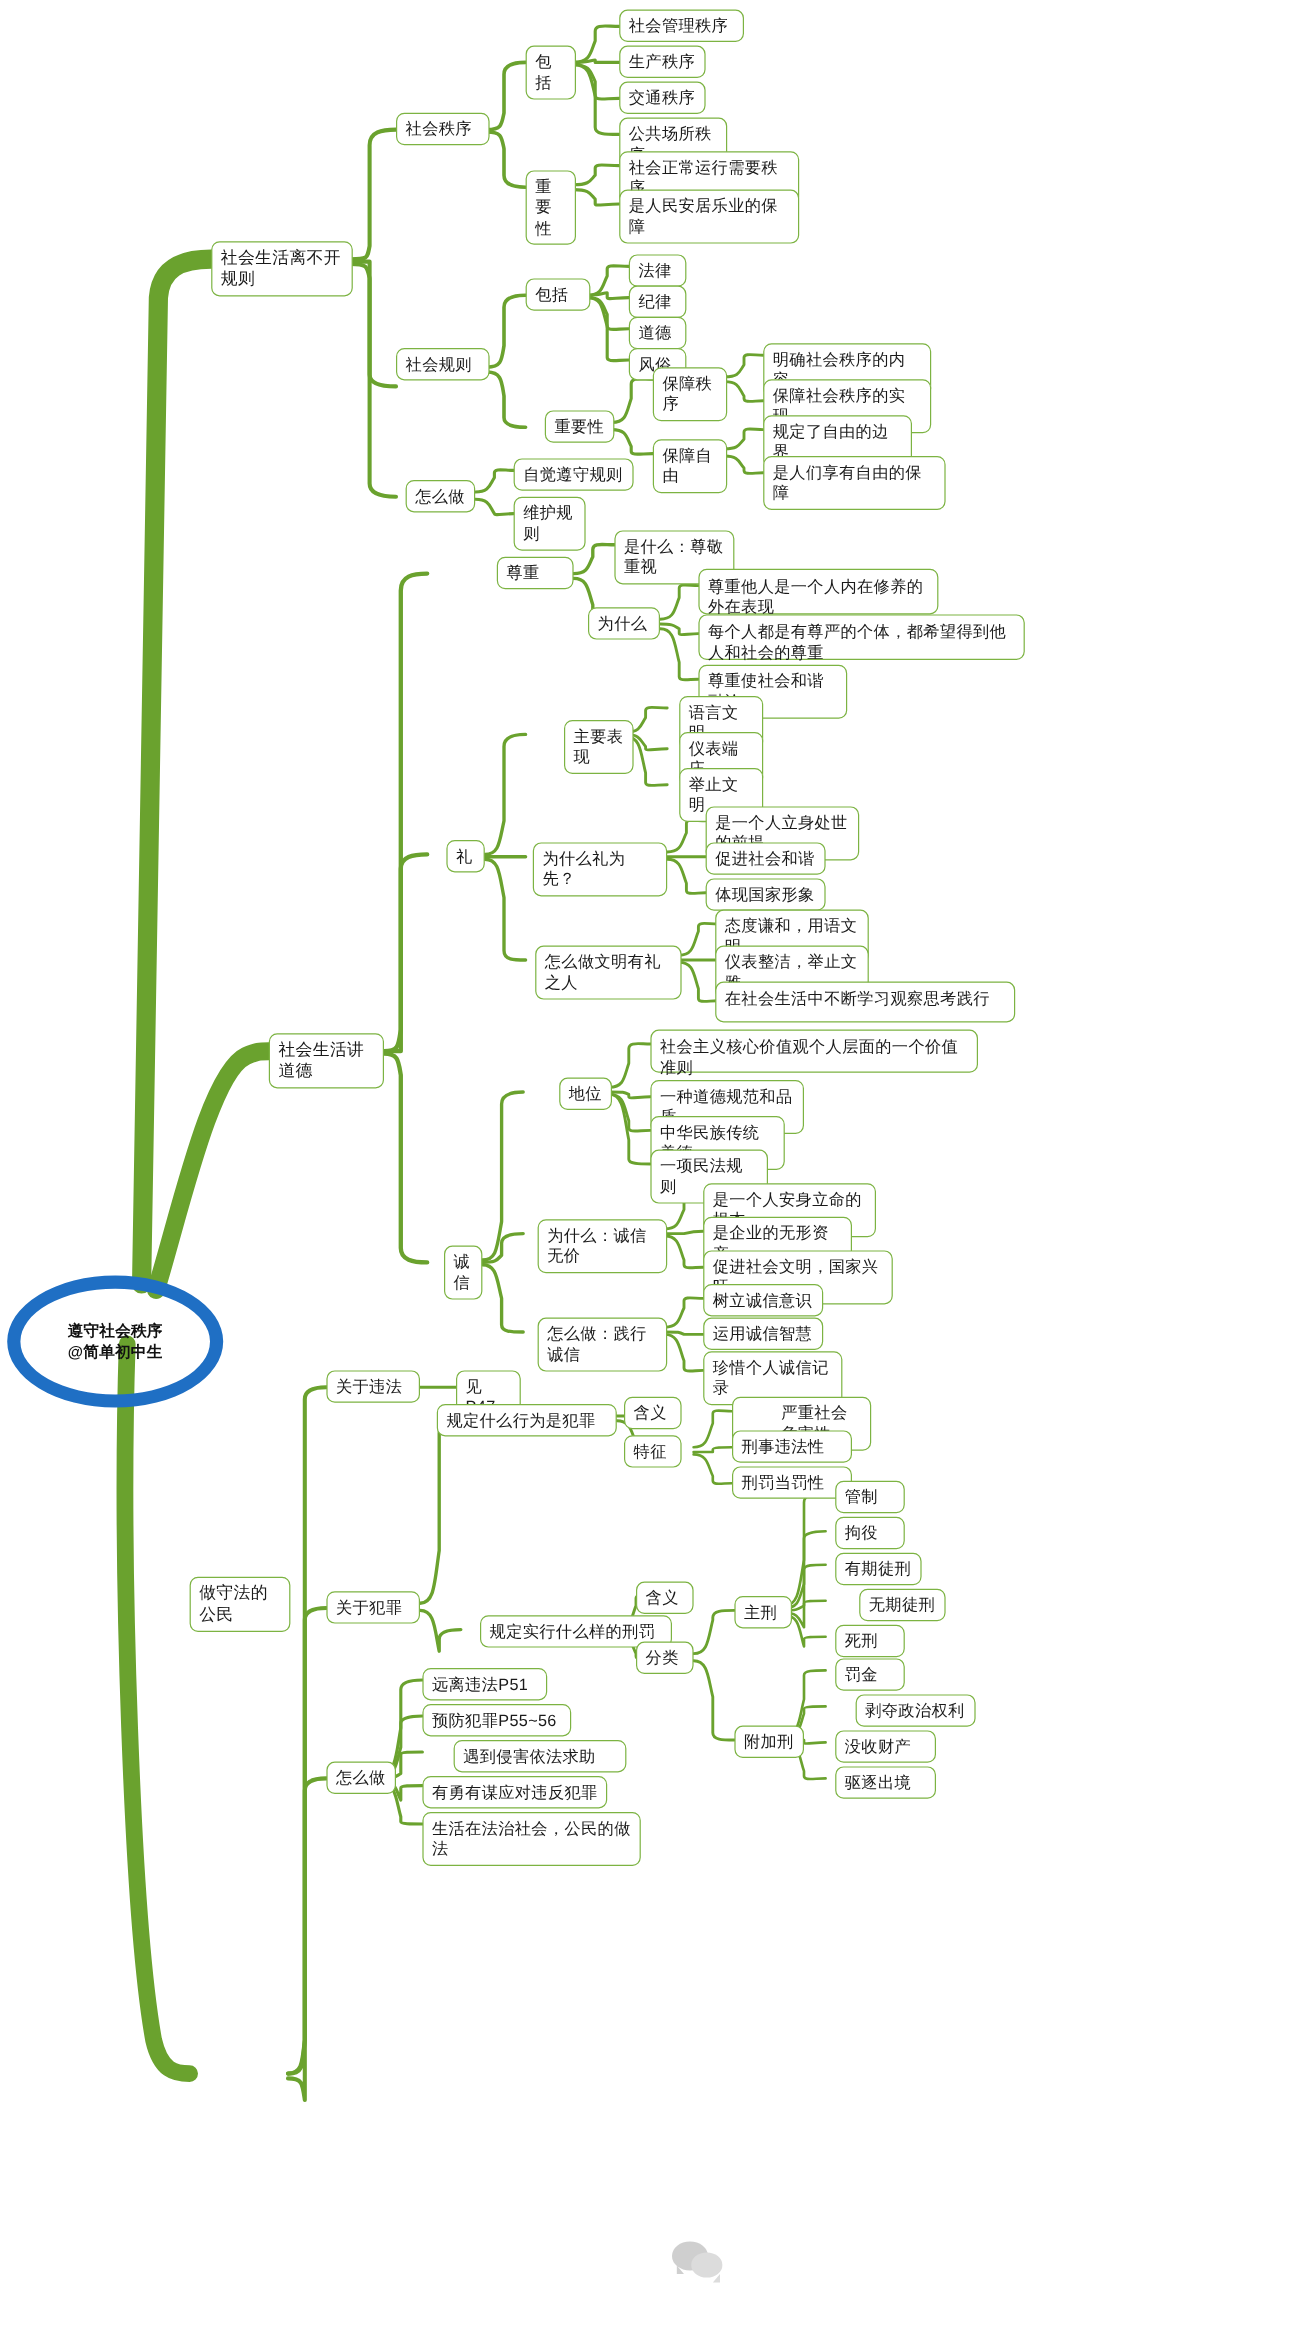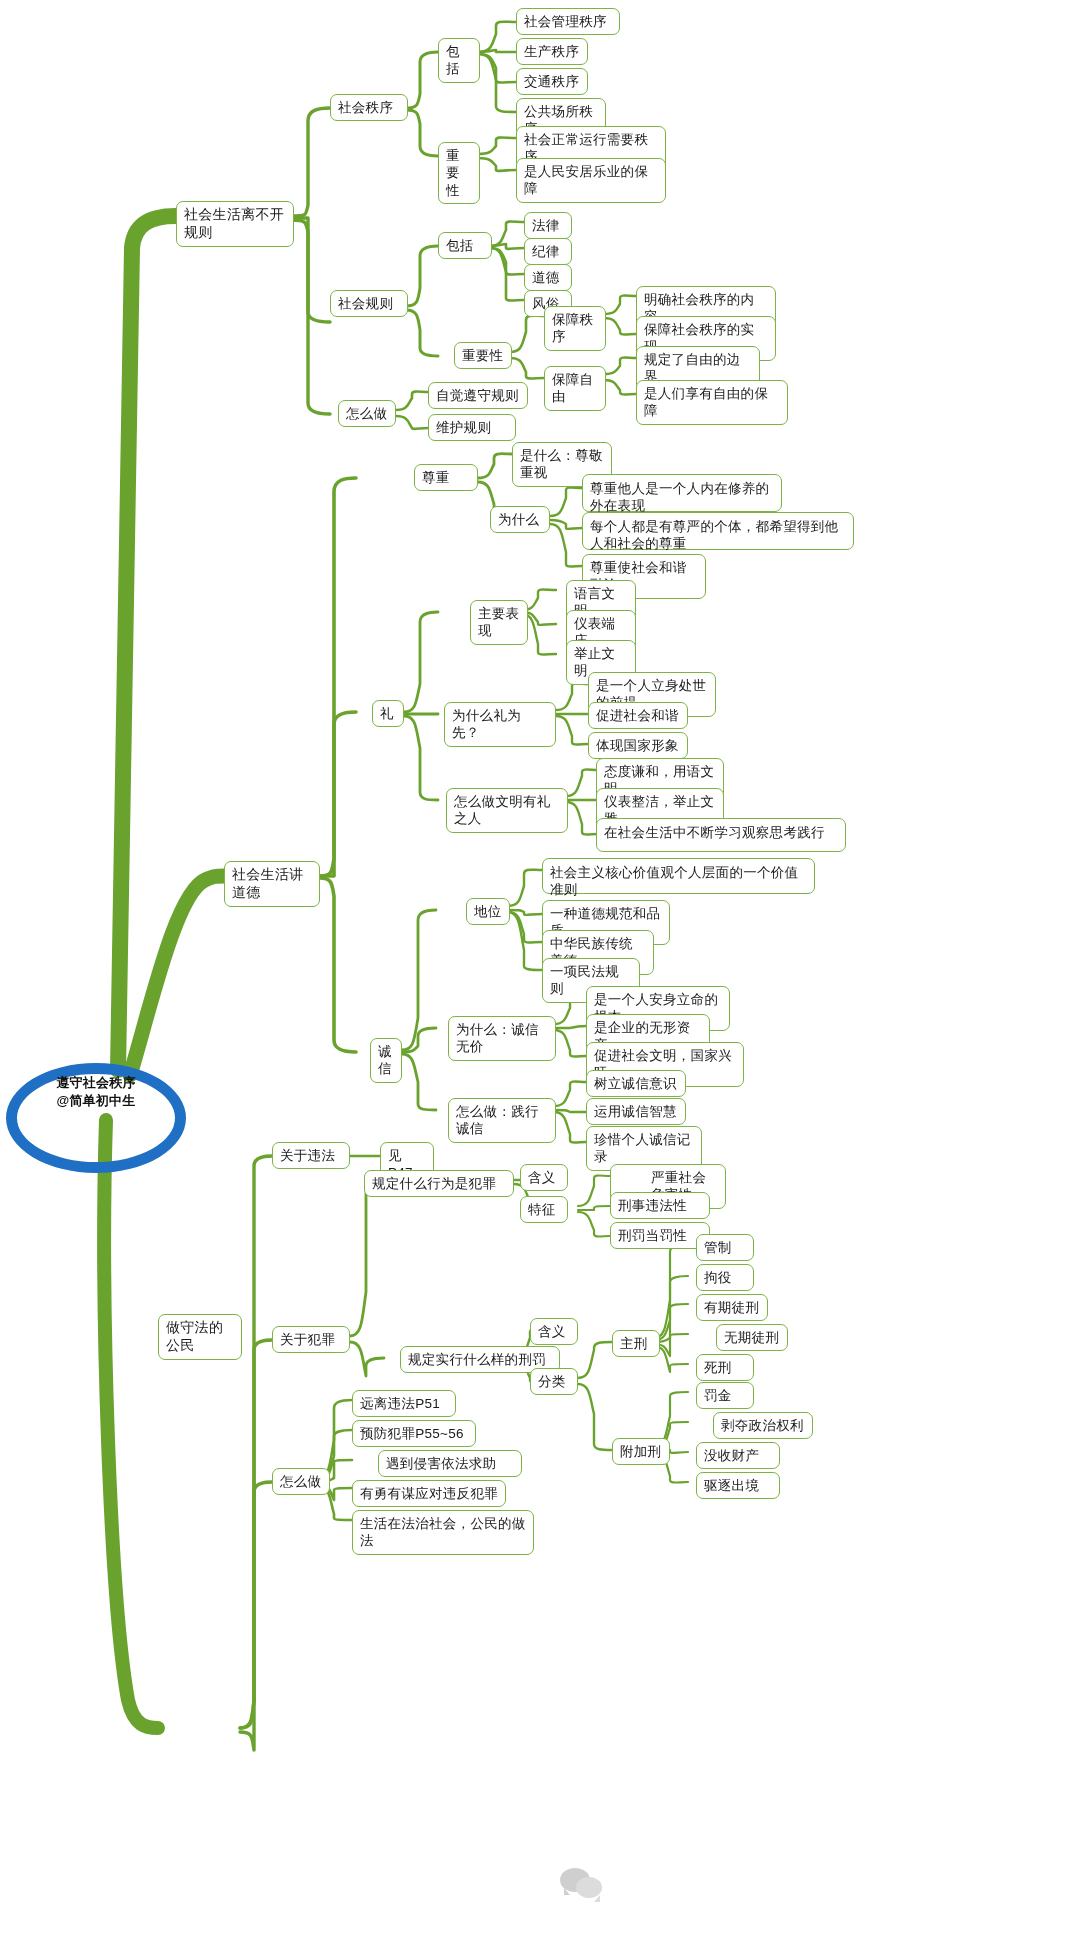--- a/index.html
+++ b/index.html
@@ -32,21 +32,21 @@
   .node.wrap{align-items:flex-start;padding-top:5px;}
 
   .center-node{
     position:absolute;
     left:6px;top:1063px;
     width:180px;height:110px;
     border:11px solid #1f6fc4;
     border-radius:50%;
     box-sizing:border-box;
     background:transparent;
-    display:flex;align-items:center;
+    display:flex;align-items:center;justify-content:center;
     flex-direction:column;
     text-align:center;
   }
   .center-node .ct{
     font-size:13px;color:#111;line-height:1.35;font-weight:700;
     letter-spacing:.2px;
   }
   .watermark{
     position:absolute;left:560px;top:1868px;
     display:flex;align-items:center;gap:14px;
@@ -220,21 +220,21 @@
   <div class="node" style="left:454px;top:342px;width:58px;">重要性</div>
   <div class="node" style="left:544px;top:306px;width:62px;">保障秩序</div>
   <div class="node" style="left:636px;top:286px;width:140px;">明确社会秩序的内容</div>
   <div class="node" style="left:636px;top:316px;width:140px;">保障社会秩序的实现</div>
   <div class="node" style="left:544px;top:366px;width:62px;">保障自由</div>
   <div class="node" style="left:636px;top:346px;width:124px;">规定了自由的边界</div>
   <div class="node" style="left:636px;top:380px;width:152px;">是人们享有自由的保障</div>
 
   <div class="node" style="left:338px;top:400px;width:58px;">怎么做</div>
   <div class="node" style="left:428px;top:382px;width:100px;">自觉遵守规则</div>
-  <div class="node" style="left:428px;top:414px;width:88px;">维护规则</div>
+  <div class="node" style="left:428px;top:414px;width:60px;">维护规则</div>
 
   <div class="node lvl1" style="left:224px;top:861px;width:96px;">社会生活讲道德</div>
 
   <div class="node" style="left:414px;top:464px;width:64px;">尊重</div>
   <div class="node" style="left:512px;top:442px;width:100px;">是什么：尊敬重视</div>
   <div class="node" style="left:490px;top:506px;width:60px;">为什么</div>
   <div class="node wrap" style="left:582px;top:474px;width:200px;height:38px;">尊重他人是一个人内在修养的外在表现</div>
   <div class="node wrap" style="left:582px;top:512px;width:272px;height:38px;">每个人都是有尊严的个体，都希望得到他人和社会的尊重</div>
   <div class="node" style="left:582px;top:554px;width:124px;">尊重使社会和谐融洽</div>
 

